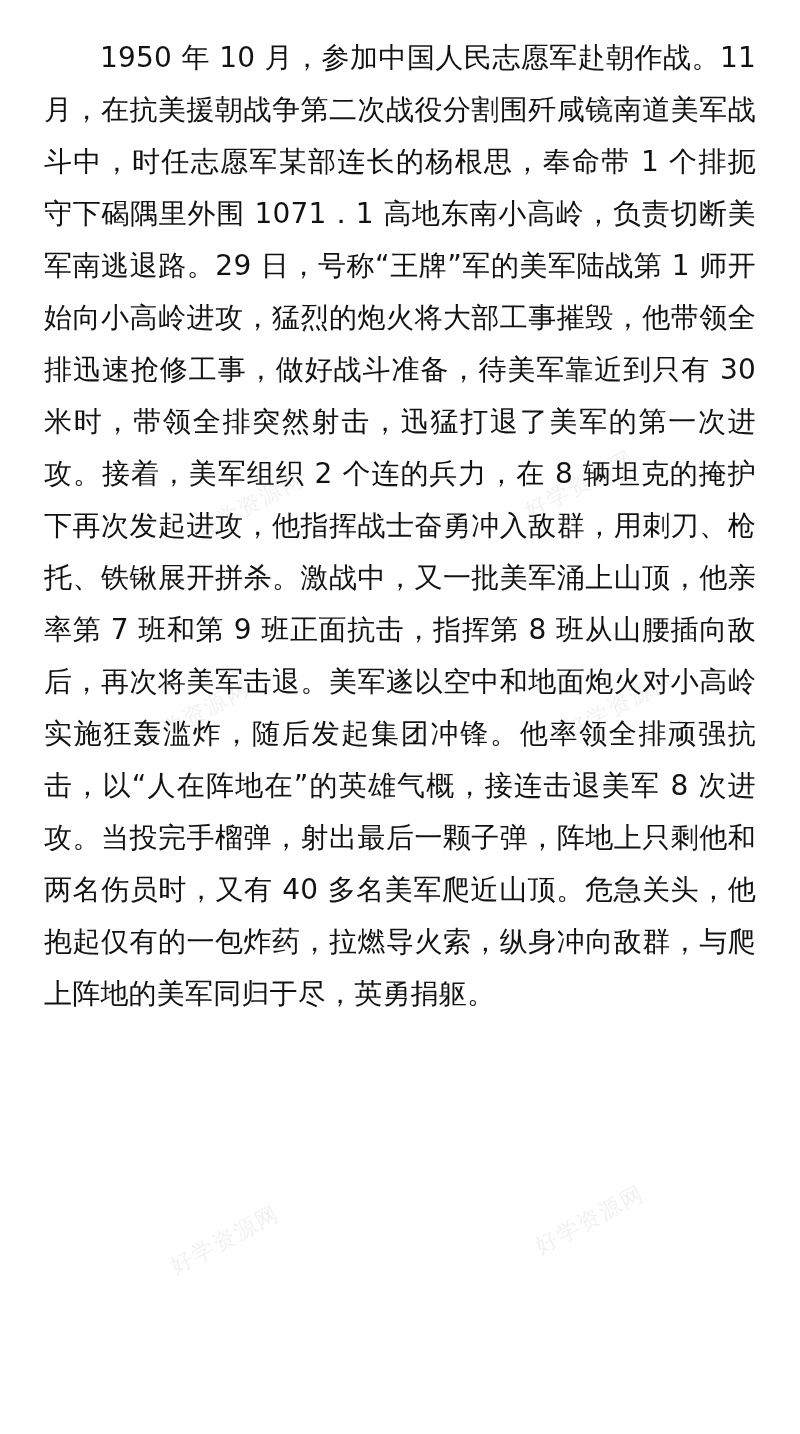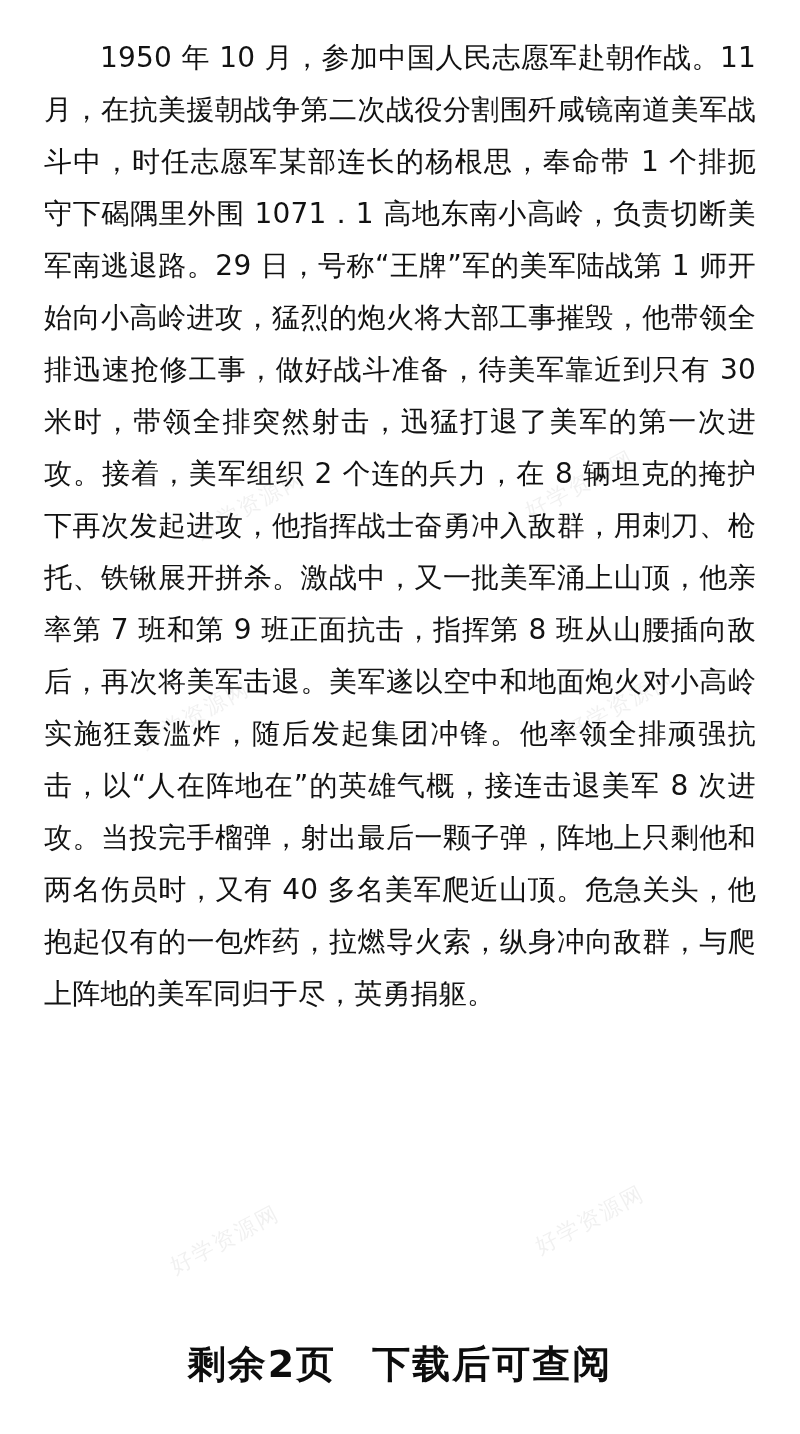--- a/index.html
+++ b/index.html
@@ -89,19 +89,14 @@
     <div class="wm" style="left:135px; top:700px;">好学资源网</div>
     <div class="wm" style="left:560px; top:690px;">好学资源网</div>
     <div class="wm" style="left:165px; top:1225px;">好学资源网</div>
     <div class="wm" style="left:530px; top:1205px;">好学资源网</div>
   </div>
 
   <div class="doc-body">
     <p class="para">1950 年 10 月，参加中国人民志愿军赴朝作战。11 月，在抗美援朝战争第二次战役分割围歼咸镜南道美军战斗中，时任志愿军某部连长的杨根思，奉命带 1 个排扼守下碣隅里外围 1071．1 高地东南小高岭，负责切断美军南逃退路。29 日，号称“王牌”军的美军陆战第 1 师开始向小高岭进攻，猛烈的炮火将大部工事摧毁，他带领全排迅速抢修工事，做好战斗准备，待美军靠近到只有 30 米时，带领全排突然射击，迅猛打退了美军的第一次进攻。接着，美军组织 2 个连的兵力，在 8 辆坦克的掩护下再次发起进攻，他指挥战士奋勇冲入敌群，用刺刀、枪托、铁锹展开拼杀。激战中，又一批美军涌上山顶，他亲率第 7 班和第 9 班正面抗击，指挥第 8 班从山腰插向敌后，再次将美军击退。美军遂以空中和地面炮火对小高岭实施狂轰滥炸，随后发起集团冲锋。他率领全排顽强抗击，以“人在阵地在”的英雄气概，接连击退美军 8 次进攻。当投完手榴弹，射出最后一颗子弹，阵地上只剩他和两名伤员时，又有 40 多名美军爬近山顶。危急关头，他抱起仅有的一包炸药，拉燃导火索，纵身冲向敌群，与爬上阵地的美军同归于尽，英勇捐躯。</p>
   </div>
 
-  <div class="footer-note">
-    <span class="txt">剩余2页</span>
-    <span class="gap"></span>
-    <span class="txt">下载后可查阅</span>
-  </div>
 
 </div>
 
 </body></html>

